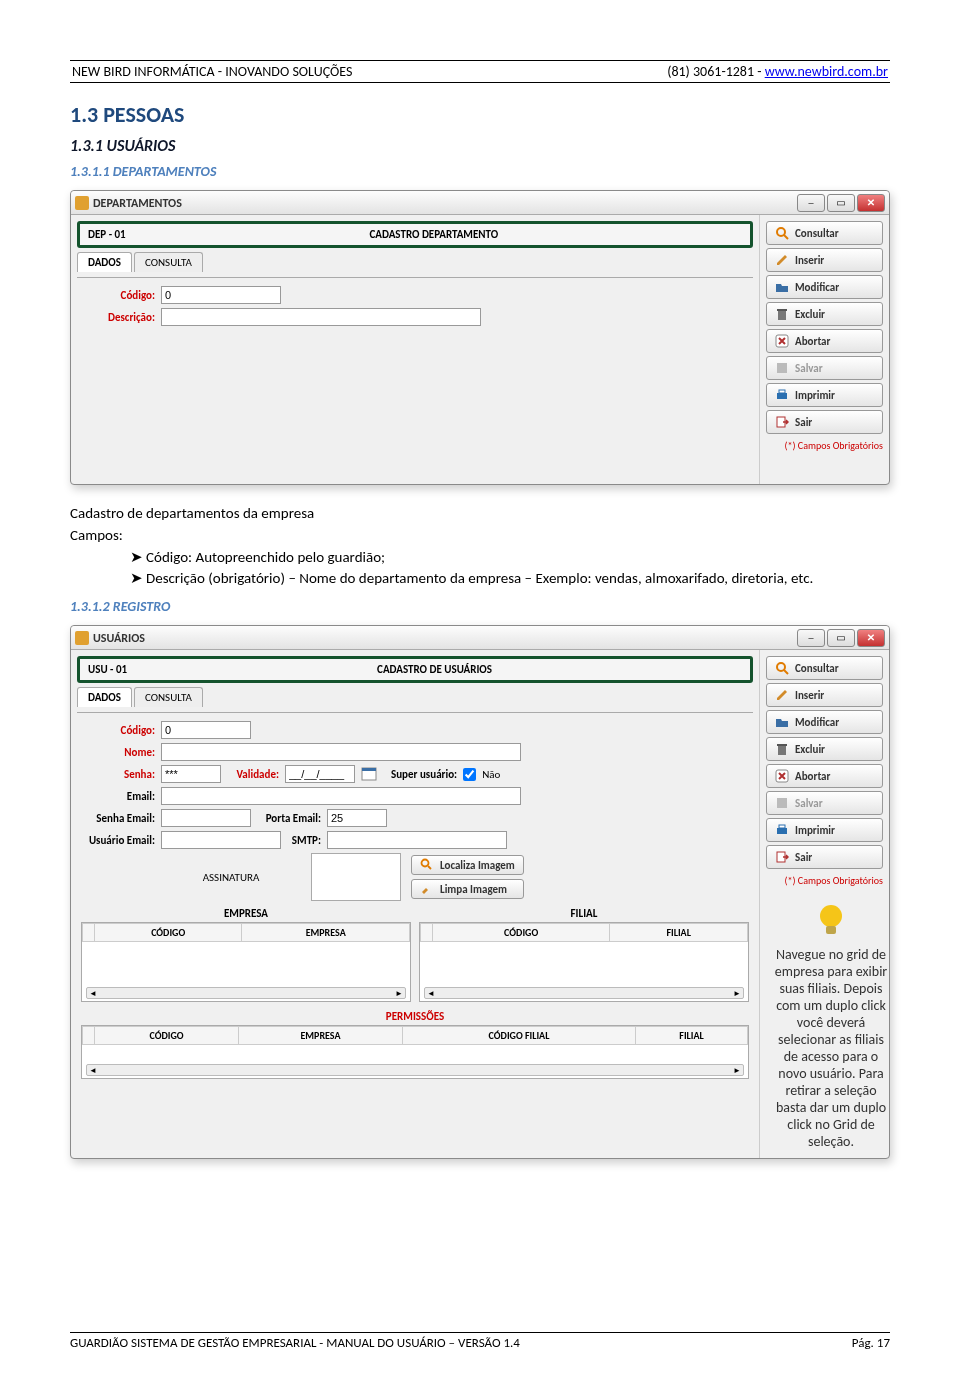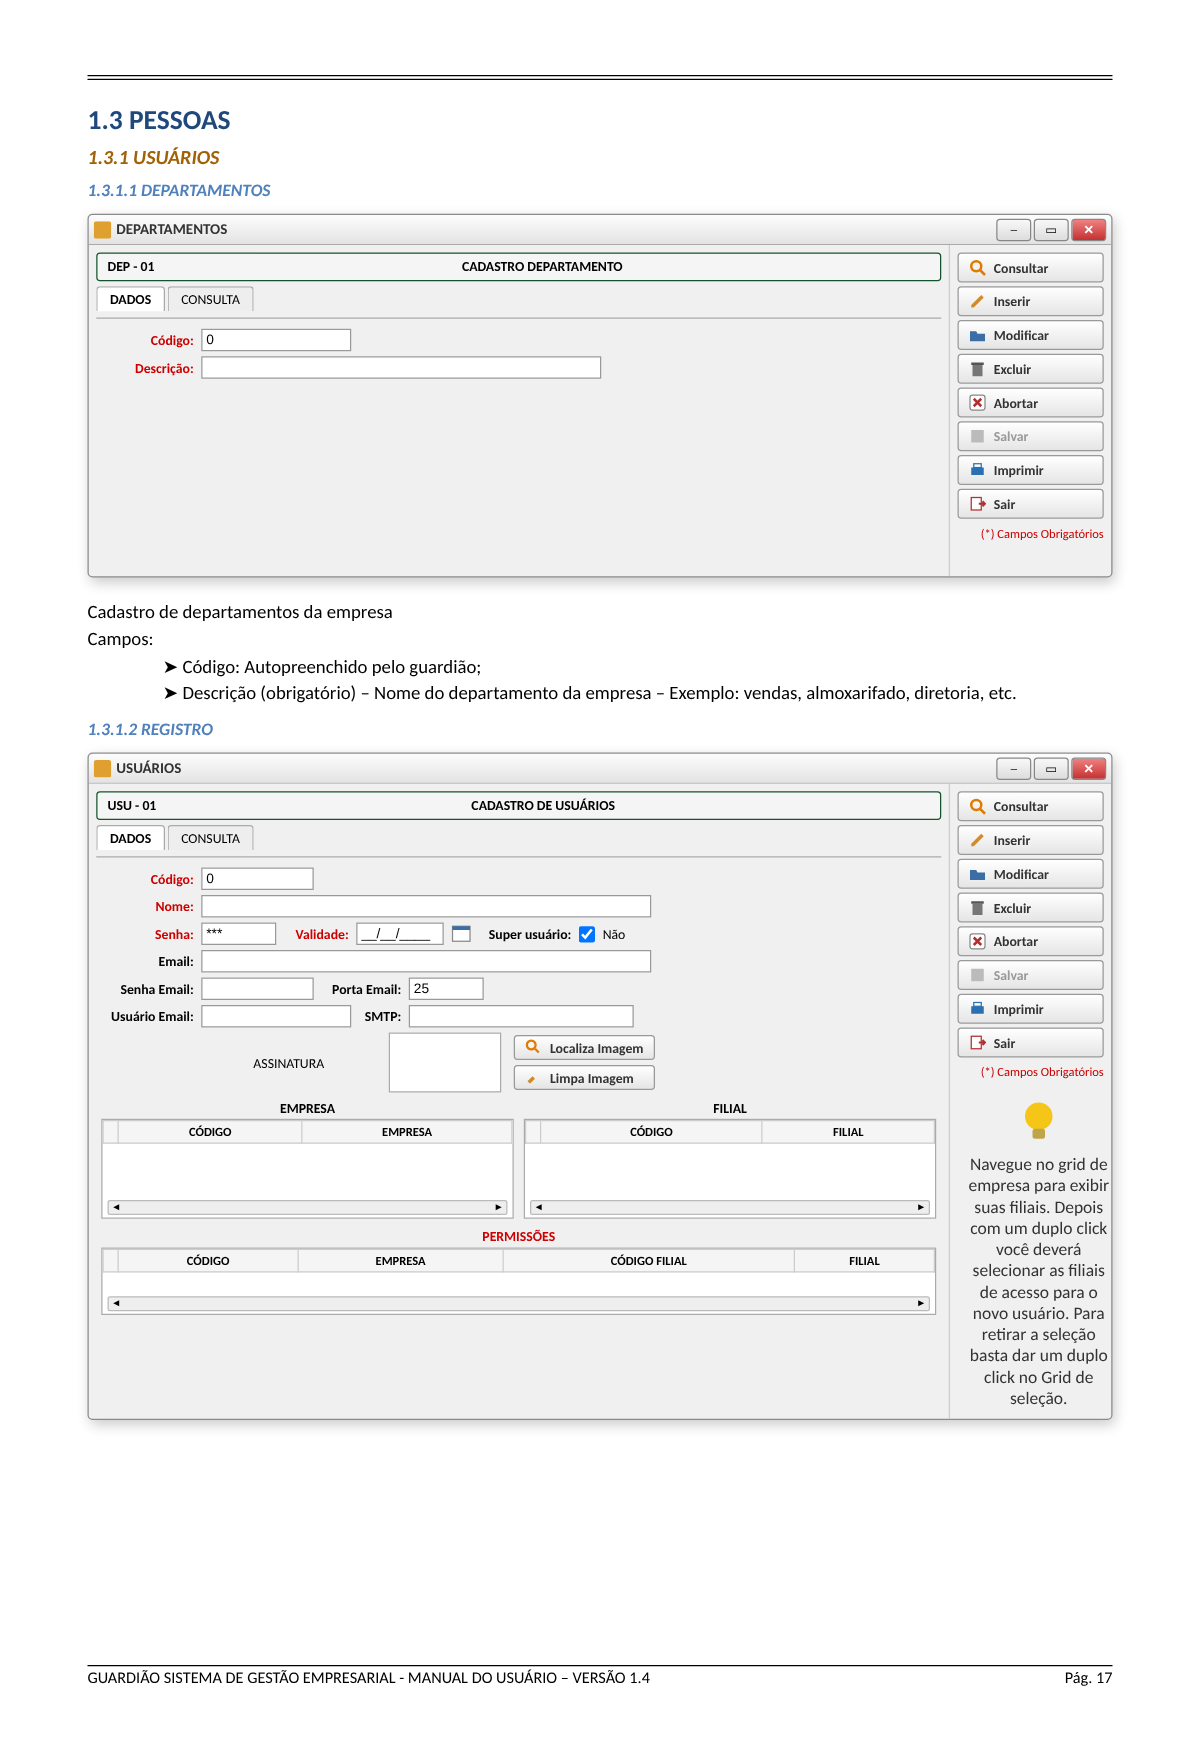--- a/index.html
+++ b/index.html
@@ -4,39 +4,39 @@
 <style>
   * { box-sizing: border-box; margin: 0; padding: 0; }
   body { width: 960px; height: 1390px; font-family: 'Calibri', Arial, sans-serif; background: #fff; color: #000; position: relative; }
   .page { padding: 60px 70px 40px 70px; }
   .hdr-line { border-top: 1px solid #000; margin-bottom: 2px; }
   .hdr-row { display: flex; justify-content: space-between; font-size: 14px; padding: 0 2px 2px 2px; }
   .hdr-row a { color: #0000ee; text-decoration: underline; }
   .hdr-line2 { border-top: 1px solid #000; margin-bottom: 18px; }
   .sec { color: #1f497d; font-weight: bold; margin: 8px 0; }
   .sec.h1 { font-size: 22px; }
-  .sec.h2 { font-size: 16px; font-style: italic; color: #a16207; }
+  .sec.h2 { font-size: 16px; font-style: italic; color: #0f172a; }
   .sec.h3 { font-size: 14px; font-style: italic; color: #4f81bd; }
 
   
   .win { border: 1px solid #8a8a8a; background: #f0f0f0; border-radius: 4px; margin: 10px 0 18px 0; box-shadow: 2px 4px 10px rgba(0,0,0,.2); }
   .titlebar { display:flex; align-items:center; justify-content:space-between; height:24px; background:linear-gradient(#fdfdfd,#e3e3e3); border-bottom:1px solid #aaa; padding:0 4px; border-radius:4px 4px 0 0;}
   .titlebar .t { display:flex; align-items:center; gap:4px; font-size:12px; font-weight:bold; color:#333;}
   .titlebar .ctrls { display:flex; gap:2px; }
   .wbtn { width:28px; height:18px; border:1px solid #888; border-radius:3px; background:linear-gradient(#f8f8f8,#ddd); display:flex; align-items:center; justify-content:center; font-size:10px;}
   .wbtn.close { background:linear-gradient(#f08080,#c43131); color:#fff; font-weight:bold;}
   .win-body { display:flex; }
   .main-panel { flex:1; padding:6px; }
   .side-panel { width:130px; padding:6px 6px 4px 6px; border-left:1px solid #ccc; display:flex; flex-direction:column; gap:3px;}
   .btn { height:24px; border:1px solid #999; border-radius:3px; background:linear-gradient(#fff,#e5e5e5); font-size:11px; display:flex; align-items:center; gap:6px; padding:0 8px; font-weight:bold; color:#333;}
   .btn.disabled { color:#999; }
   .btn .ico { width:14px; height:14px; display:inline-block; }
   .oblig { color:#c00; font-size:10px; text-align:right; margin-top:2px; }
 
-  .subhdr { display:flex; justify-content:space-between; background:#f5f5f5; border:1px solid #14532d; border-radius:3px; padding:4px 8px; font-size:11px; font-weight:bold; margin-bottom:4px; align-items:center;}
+  .subhdr { display:flex; justify-content:space-between; background:#f5f5f5; border:3px solid #14532d; border-radius:3px; padding:4px 8px; font-size:11px; font-weight:bold; margin-bottom:4px; align-items:center;}
   .tabs { display:flex; gap:2px; margin-bottom:6px; }
   .tab { padding:3px 10px; font-size:11px; border:1px solid #aaa; border-bottom:none; background:#eee; border-radius:3px 3px 0 0;}
   .tab.active { background:#fff; font-weight:bold; }
   .tabline { border-top:1px solid #aaa; margin-top:-1px; }
 
   .form { padding:8px 4px; font-size:11px; }
   .row { display:flex; align-items:center; gap:6px; margin-bottom:4px; }
   .lbl { min-width:74px; text-align:right; font-weight:bold; }
   .lbl.red { color:#c00; }
   .inp { height:18px; border:1px solid #999; background:#fff; padding:0 3px; font-size:11px; }
@@ -62,20 +62,26 @@
   .ftr-row { display:flex; justify-content:space-between; font-size:13px; }
 
   
   svg { display:block; }
 </style>
 </head>
 <body>
 
 <div class="page">
   <div class="hdr-line"></div>
+  <div class="hdr-row">
+    <span>NEW BIRD INFORMÁTICA - INOVANDO SOLUÇÕES</span>
+    <span>
+      <span>(81) 3061-1281 - </span><a href="#">www.newbird.com.br</a>
+    </span>
+  </div>
   <div class="hdr-line2"></div>
 
   <div class="sec h1">1.3 PESSOAS</div>
   <div class="sec h2">1.3.1 USUÁRIOS</div>
   <div class="sec h3">1.3.1.1 DEPARTAMENTOS</div>
 
   <div class="win">
     <div class="titlebar">
       <div class="t">
         <span>

